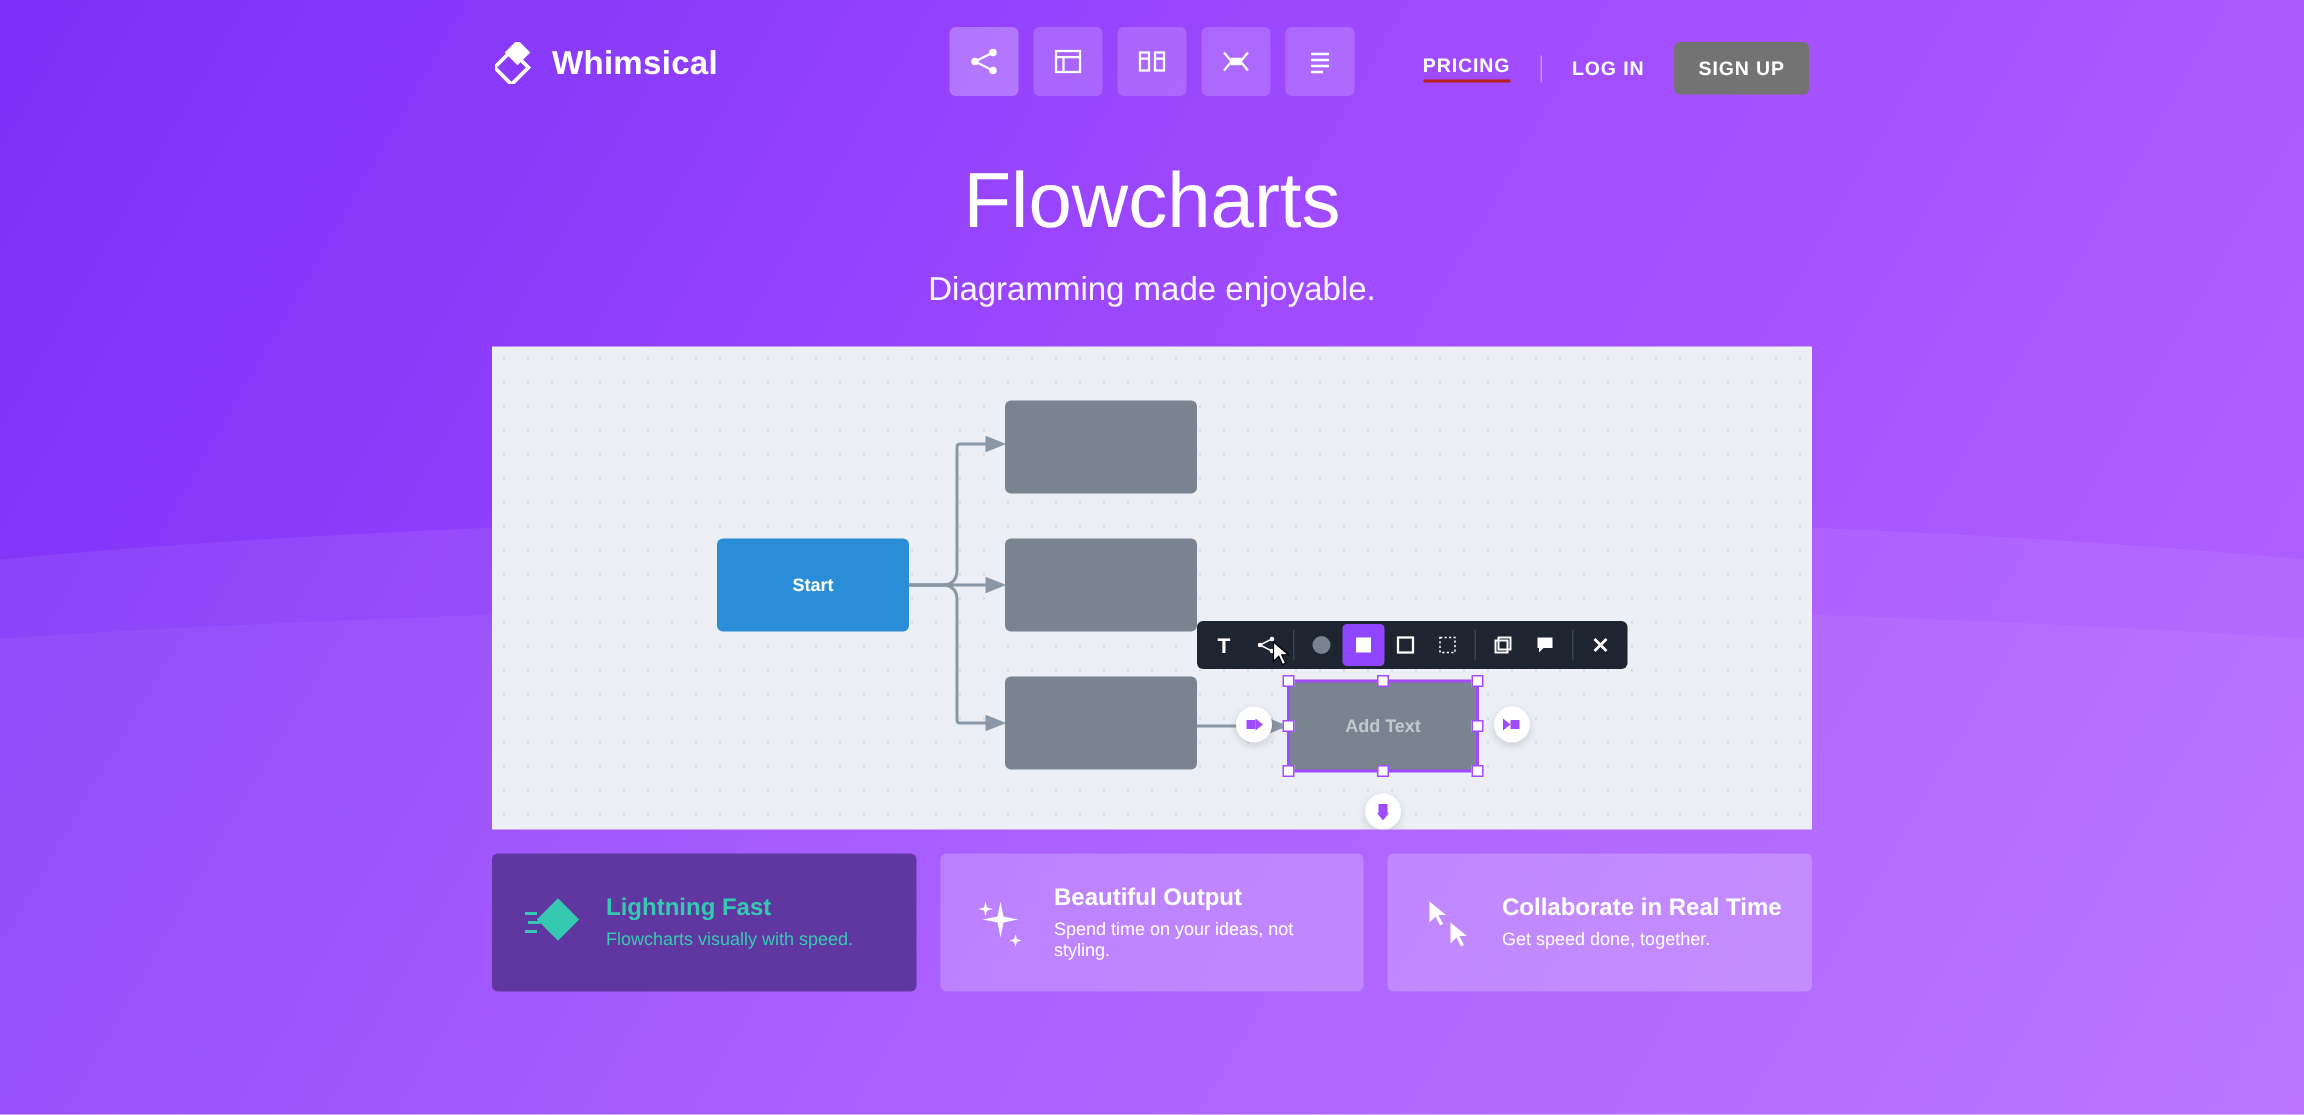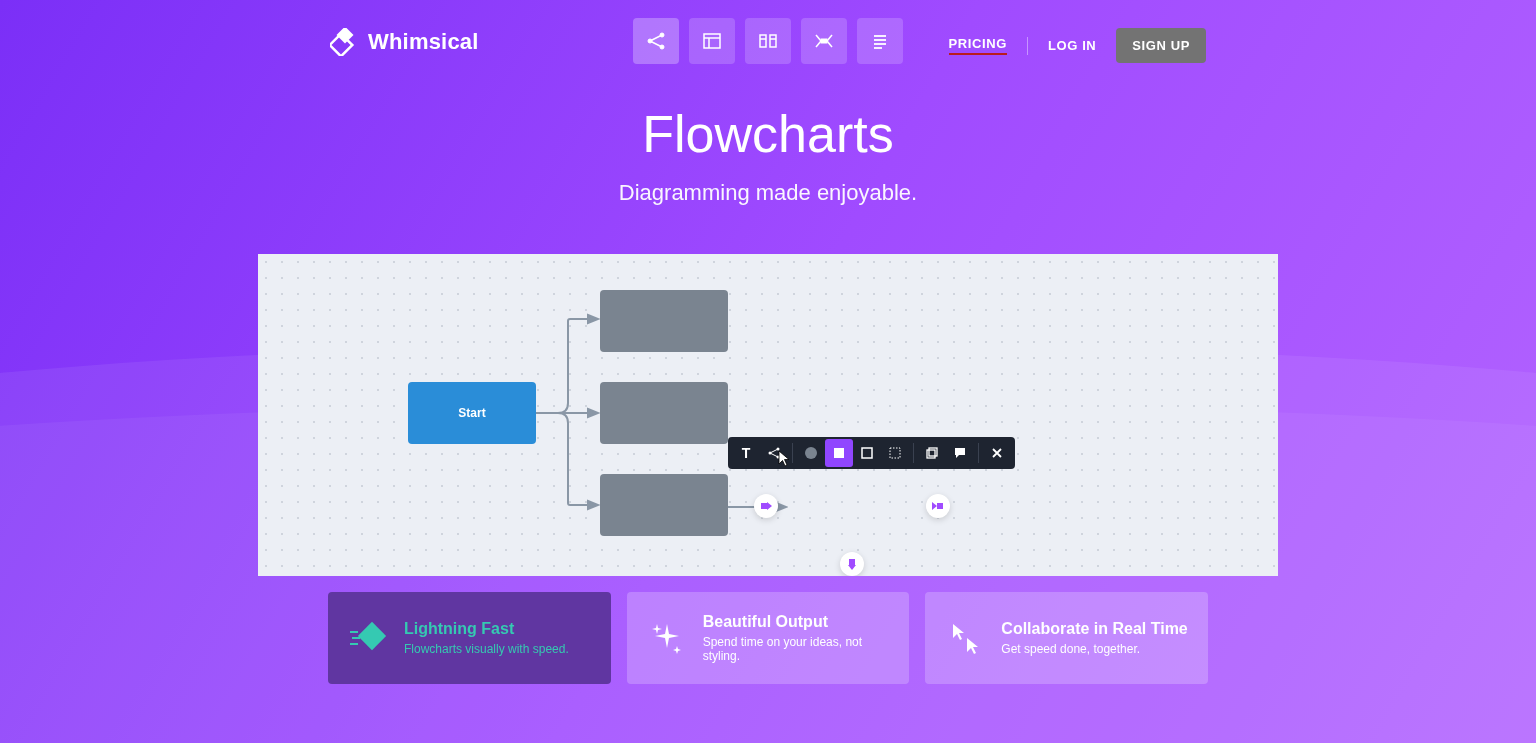--- a/index.html
+++ b/index.html
@@ -80,22 +80,22 @@
   color: #fff;
 }
 .hero h1 {
   font-size: 52px; font-weight: 400;
 }
 .hero p {
   font-size: 22px; margin-top: 16px; opacity: .95;
 }
 
 .canvas {
-  width: 1020px; height: 322px;
-  margin: 48px auto 0;
+  width: 880px; height: 322px;
+  margin: 25px auto 0;
   background: #eceff5;
   background-image: radial-gradient(#cfd4dd 0.8px, transparent 0.8px);
   background-size: 16px 16px;
   position: relative;
   overflow: hidden;
 }
 .box {
   position: absolute; border-radius: 4px;
 }
 .box-start {
@@ -255,20 +255,31 @@
       <polygon points="48,1 58,5 48,9" fill="#8a97a6"></polygon>
   </svg>
 
   <div class="box box-start">
       <span>Start</span>
     </div>
   <div class="box box-gray b1"></div>
   <div class="box box-gray b2"></div>
   <div class="box box-gray b3"></div>
 
+  <div class="selected">
+    <span>Add Text</span>
+    <div class="handle hTL"></div>
+    <div class="handle hTM"></div>
+    <div class="handle hTR"></div>
+    <div class="handle hML"></div>
+    <div class="handle hMR"></div>
+    <div class="handle hBL"></div>
+    <div class="handle hBM"></div>
+    <div class="handle hBR"></div>
+  </div>
   <div class="conn-handle chL">
       <svg width="12" height="12" viewBox="0 0 12 12">
         <rect x="1" y="3" width="6" height="6"></rect>
         <polygon points="7,2 12,6 7,10"></polygon>
       </svg>
     </div>
   <div class="conn-handle chR">
       <svg width="12" height="12" viewBox="0 0 12 12">
         <polygon points="0,2 5,6 0,10"></polygon>
         <rect x="5" y="3" width="6" height="6"></rect>

